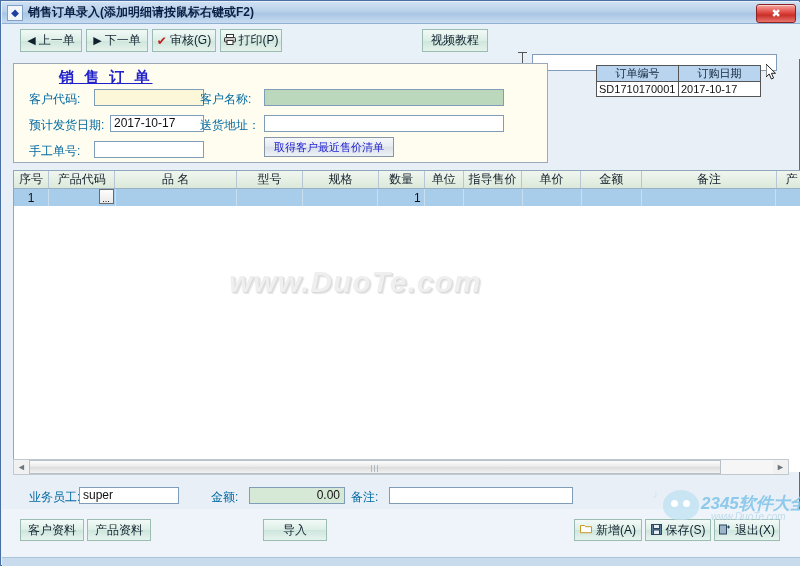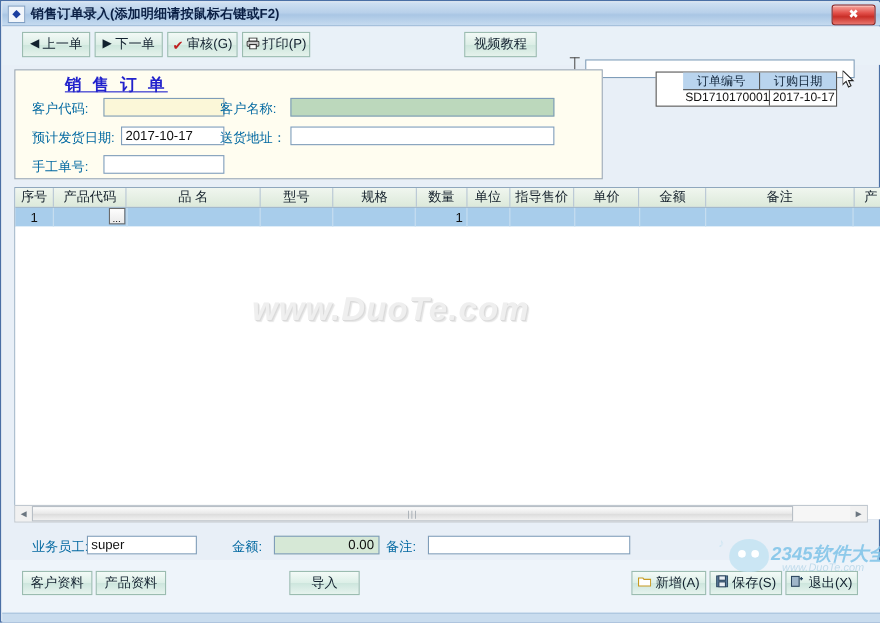--- a/index.html
+++ b/index.html
@@ -111,21 +111,21 @@
     position:absolute;left:250px;top:73px;width:130px;height:20px;
     background:linear-gradient(to bottom,#f6f8fa 0%,#e4e9ef 50%,#d9e0e8 51%,#eef2f6 100%);
     border:1px solid #8496a8;box-sizing:border-box;
     display:flex;align-items:center;justify-content:center;
     font-size:11px;color:#1a1ad0;white-space:nowrap;
   }
   
   .orderbox{
     position:absolute;left:595px;top:64px;width:165px;height:32px;
     border:1px solid #555;box-sizing:border-box;background:#fff;
-    display:flex;flex-direction:column;padding-left:24px;
+    display:flex;flex-direction:column;
   }
   .ob-head{display:flex;height:15px;background:#b9d4ee;border-bottom:1px solid #555;}
   .ob-head div{
     flex:1;display:flex;align-items:center;justify-content:center;
     font-size:11px;color:#10243a;
   }
   .ob-head div:first-child{border-right:1px solid #555;}
   .ob-body{display:flex;height:15px;}
   .ob-body div{
     flex:1;display:flex;align-items:center;
@@ -314,20 +314,21 @@
 
     <div class="lbl l-shipdate">预计发货日期:</div>
     <div class="fld f-shipdate">2017-10-17</div>
 
     <div class="lbl l-shipaddr">送货地址：</div>
     <div class="fld f-shipaddr"></div>
 
     <div class="lbl l-manualno">手工单号:</div>
     <div class="fld f-manualno"></div>
 
+    <div class="btn-recent">取得客户最近售价清单</div>
   </div>
 
   <div class="orderbox">
     <div class="ob-head">
       <div>订单编号</div>
       <div>订购日期</div>
     </div>
     <div class="ob-body">
       <div>SD1710170001</div>
       <div>2017-10-17</div>

